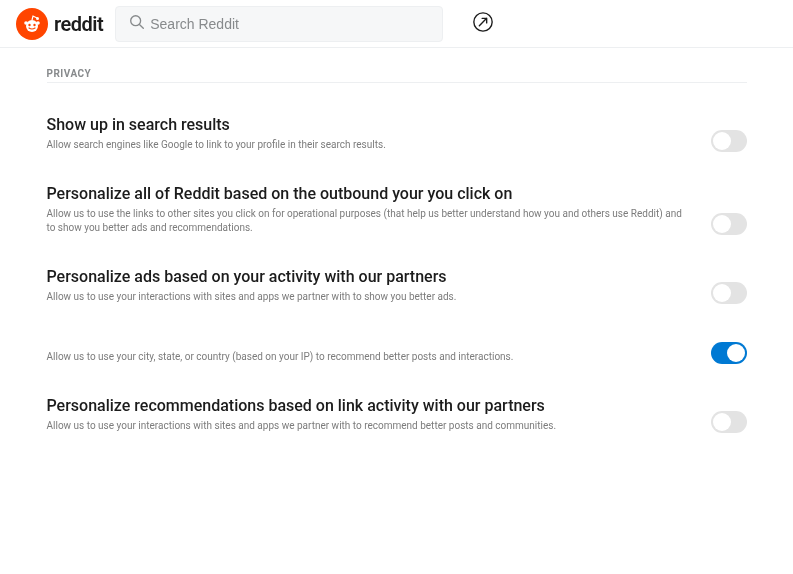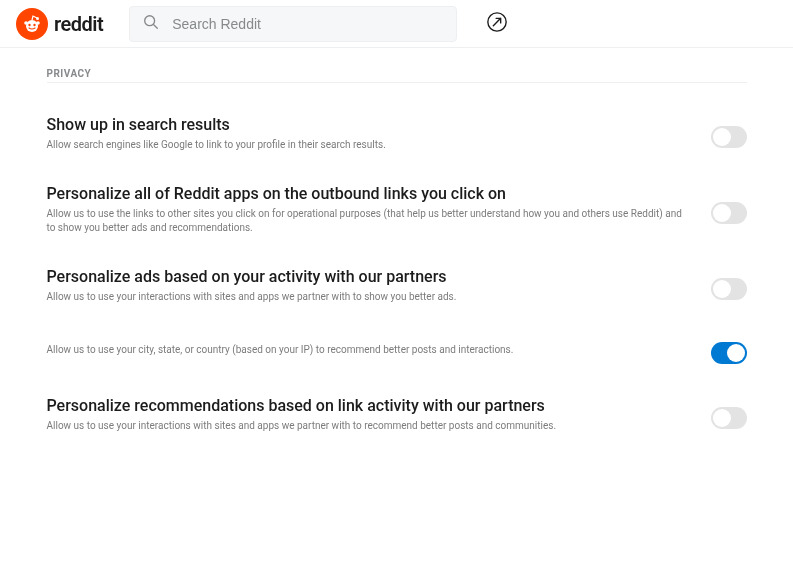--- a/index.html
+++ b/index.html
@@ -68,29 +68,29 @@
       font-weight: 500;
       color: #1c1c1c;
       flex: 1;
     }
     .chevron {
       color: #878a8c;
     }
     .search-box {
       flex: 1;
       max-width: 328px;
-      margin-left: 18px;
+      margin-left: 4px;
       background: #f6f7f8;
       border: 1px solid #edeff1;
       border-radius: 4px;
       height: 36px;
       display: flex;
       align-items: center;
       padding: 0 12px;
-      gap: 12px;
+      gap: 4px;
     }
     .search-box input {
       border: none;
       background: transparent;
       outline: none;
       font-size: 14px;
       color: #1c1c1c;
       width: 100%;
     }
     .search-box input::placeholder { color: #878a8c; }
@@ -112,21 +112,21 @@
       font-size: 10px;
       font-weight: 700;
       letter-spacing: 0.5px;
       color: #878a8c;
       padding: 0 0 3px 0;
       border-bottom: 1px solid #edeff1;
       margin-bottom: 28px;
     }
     .setting {
       display: flex;
-      align-items: center;
+      align-items: flex-end;
       justify-content: space-between;
       margin-bottom: 32px;
       gap: 28px;
       margin-top: 32px;
     }
     .setting-text { flex: 1; }
     .setting-title {
       font-size: 16px;
       font-weight: 500;
       color: #1c1c1c;
@@ -212,21 +212,21 @@
           <div class="setting-text">
             <div class="setting-title">Show up in search results</div>
             <div class="setting-desc">Allow search engines like Google to link to your profile in their search results.</div>
           </div>
           <div class="toggle off">
             <div class="knob"></div>
           </div>
         </div>
         <div class="setting">
           <div class="setting-text">
-            <div class="setting-title">Personalize all of Reddit apps on the outbound links you click on</div>
+            <div class="setting-title">Personalize all of Reddit based on the outbound your you click on</div>
             <div class="setting-desc">Allow us to use the links to other sites you click on for operational purposes (that help us better understand how you and others use Reddit) and to show you better ads and recommendations.</div>
           </div>
           <div class="toggle off">
             <div class="knob"></div>
           </div>
         </div>
         <div class="setting">
           <div class="setting-text">
             <div class="setting-title">Personalize ads based on your activity with our partners</div>
             <div class="setting-desc">Allow us to use your interactions with sites and apps we partner with to show you better ads.</div>

